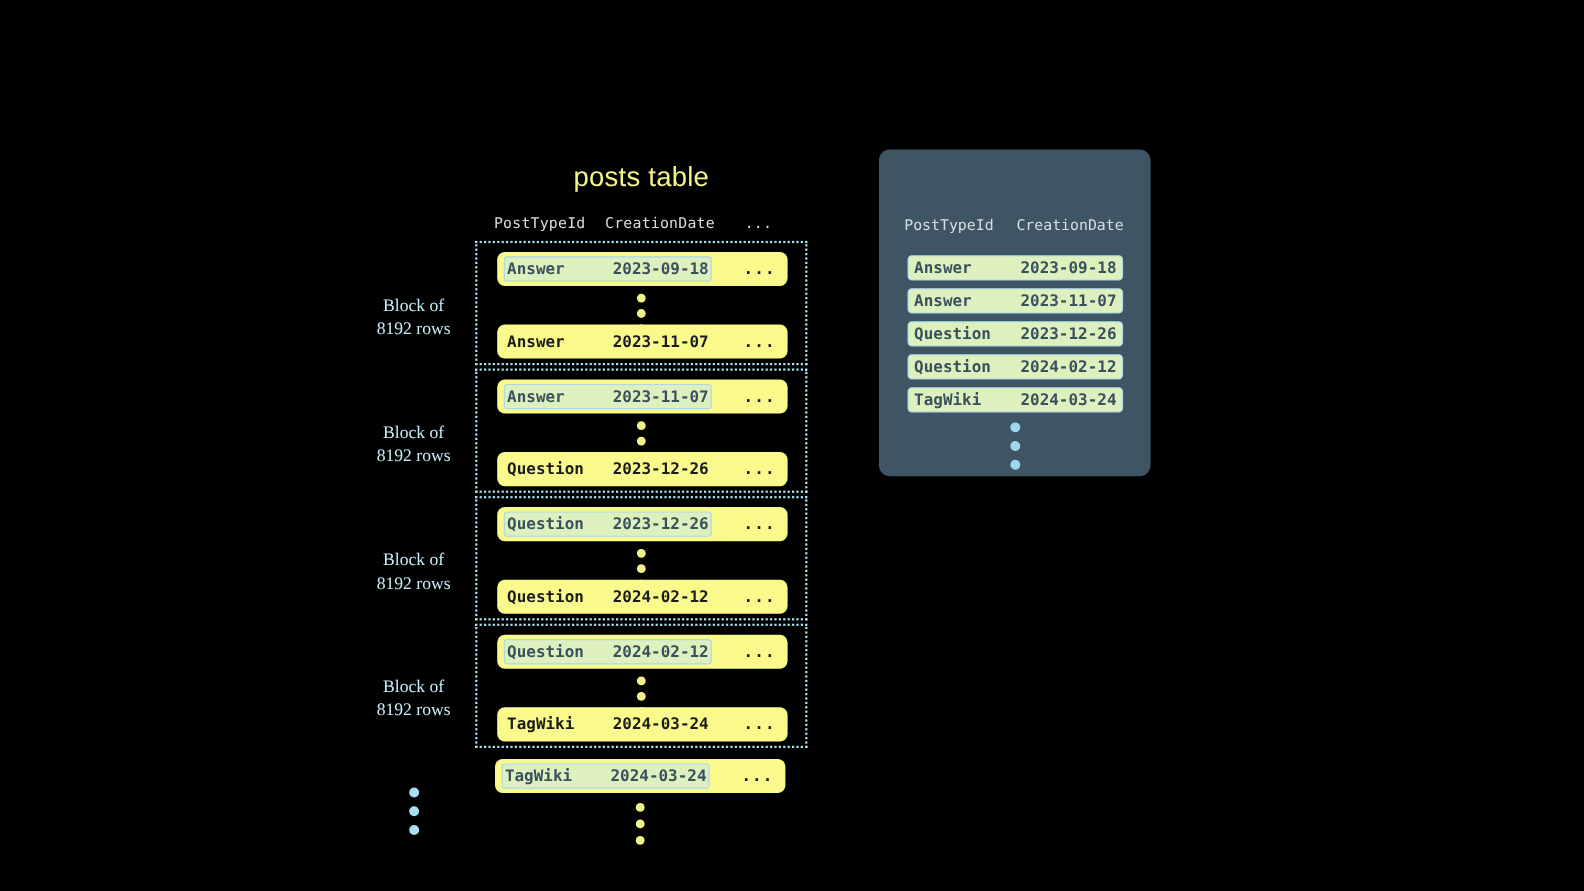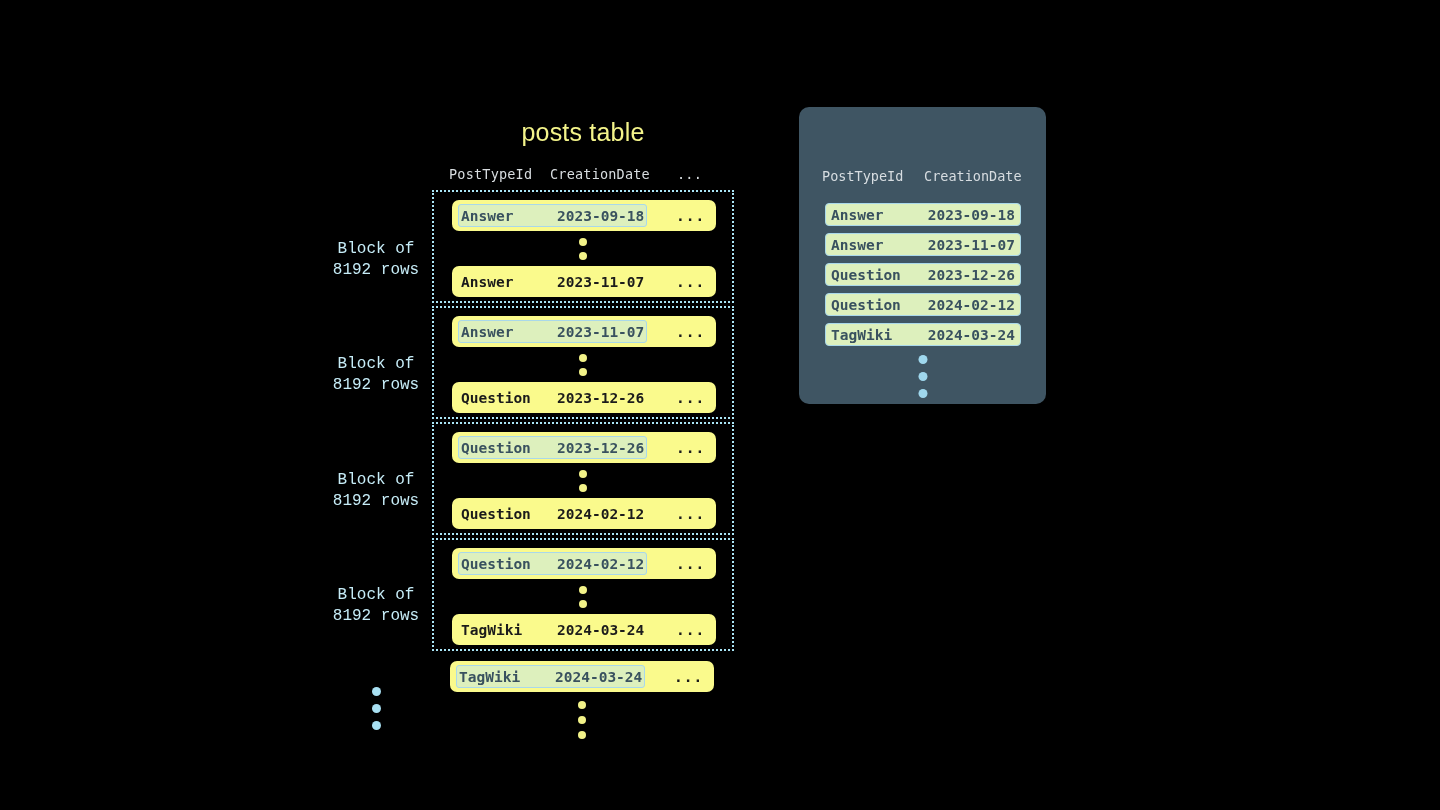--- a/index.html
+++ b/index.html
@@ -13,20 +13,21 @@
     height: 810px;
     position: relative;
     overflow: hidden;
     font-family: "Liberation Sans", sans-serif;
     -webkit-font-smoothing: antialiased;
   }
 
   .canvas {
     position: absolute;
     inset: 0;
+    margin-top: 29px;
   }
 
   
   .posts-table {
     position: absolute;
     left: 432px;
     top: 118px;
     width: 302px;
   }
 
@@ -191,21 +192,21 @@
     background: #f2f288;
     margin-bottom: 7px;
   }
 
   
   .block-label {
     position: absolute;
     width: 170px;
     text-align: center;
     color: #c6ecf7;
-    font-family: Liberation Mono, monospace;
+    font-family: Liberation Serif, serif;
     font-size: 16px;
     line-height: 21px;
     left: 291px;
   }
   .block-label span { display: block; }
 
   .left-dots {
     position: absolute;
     left: 372px;
     top: 687px;

